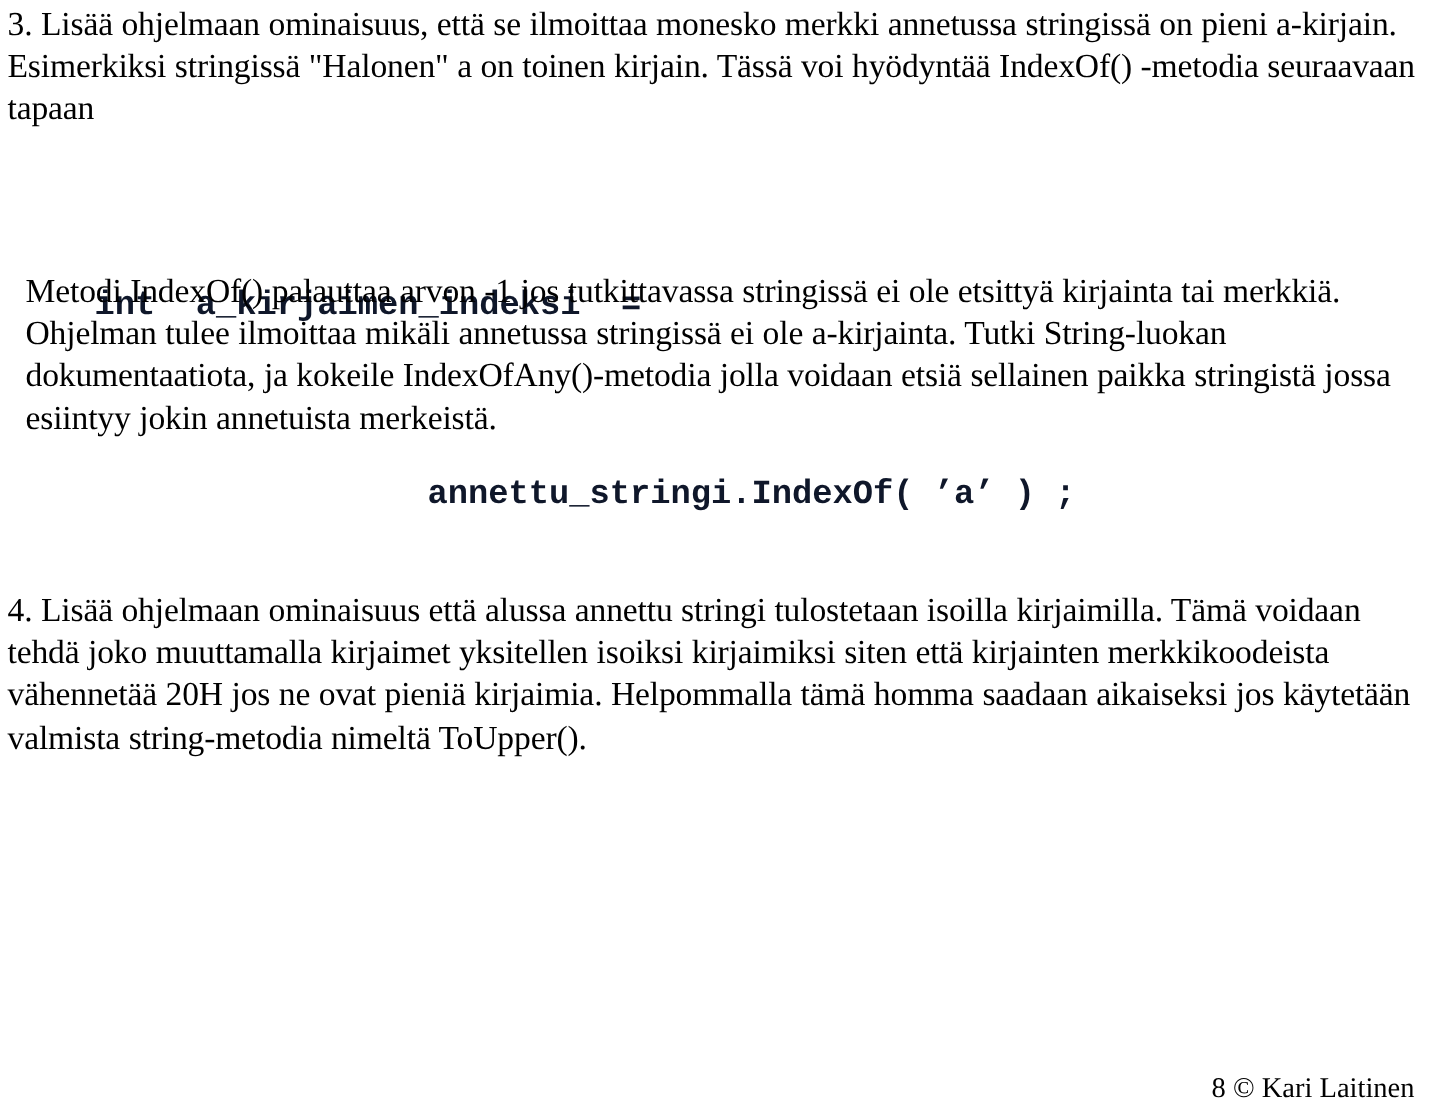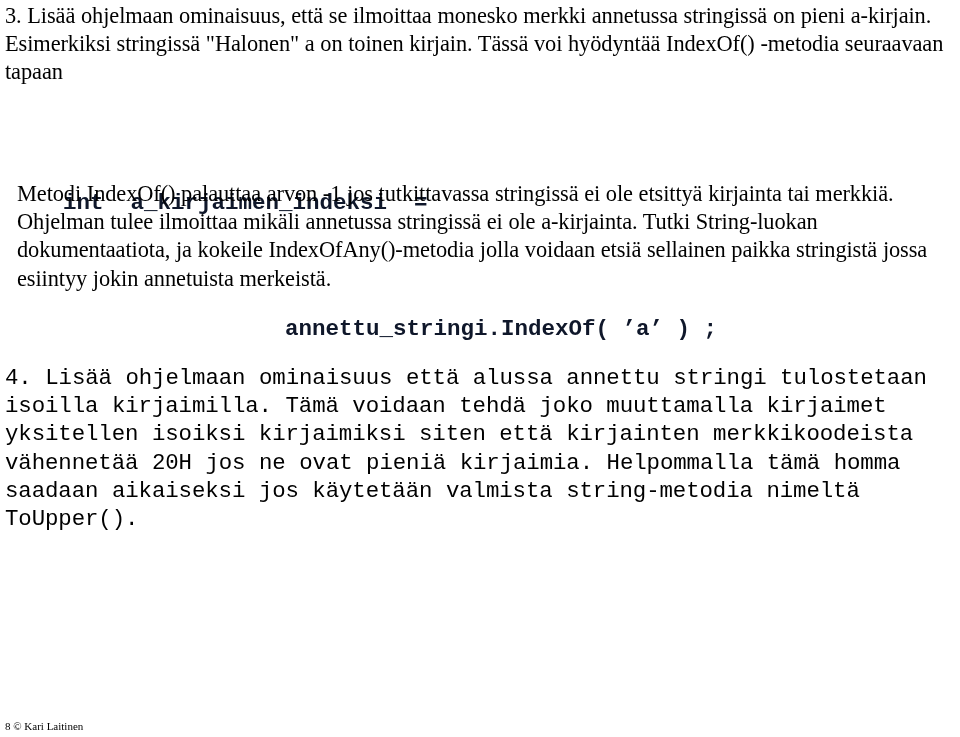--- a/index.html
+++ b/index.html
@@ -53,23 +53,22 @@
   .para-body-1 {
     position: absolute;
     left: 12px;
     top: 178px;
     width: 941px;
   }
 
   .para-item-4 {
     position: absolute;
     left: 0;
-    top: 362px;
+    top: 391px;
     width: 941px;
-    font-family: Liberation Mono, monospace;
   }
 
   .code-block {
     position: absolute;
     left: 0;
     top: 96px;
     width: 941px;
     font-family: "Liberation Mono", "DejaVu Sans Mono", monospace;
     font-weight: bold;
     font-size: 22.5px;
@@ -85,21 +84,22 @@
   }
 
   .code-line-1 { padding-left: 58px; }
   .code-line-2 { padding-left: 280px; }
 
   .footer {
     position: absolute;
     left: 0;
     top: 714px;
     width: 946px;
-    font-size: 11px;
+    text-align: right;
+    font-size: 19px;
     line-height: 20px;
     font-family: "Liberation Serif", "DejaVu Serif", serif;
     color: #000000;
   }
 
   .footer-inner {
     display: inline-block;
     padding-right: 8px;
     white-space: pre;
   }

